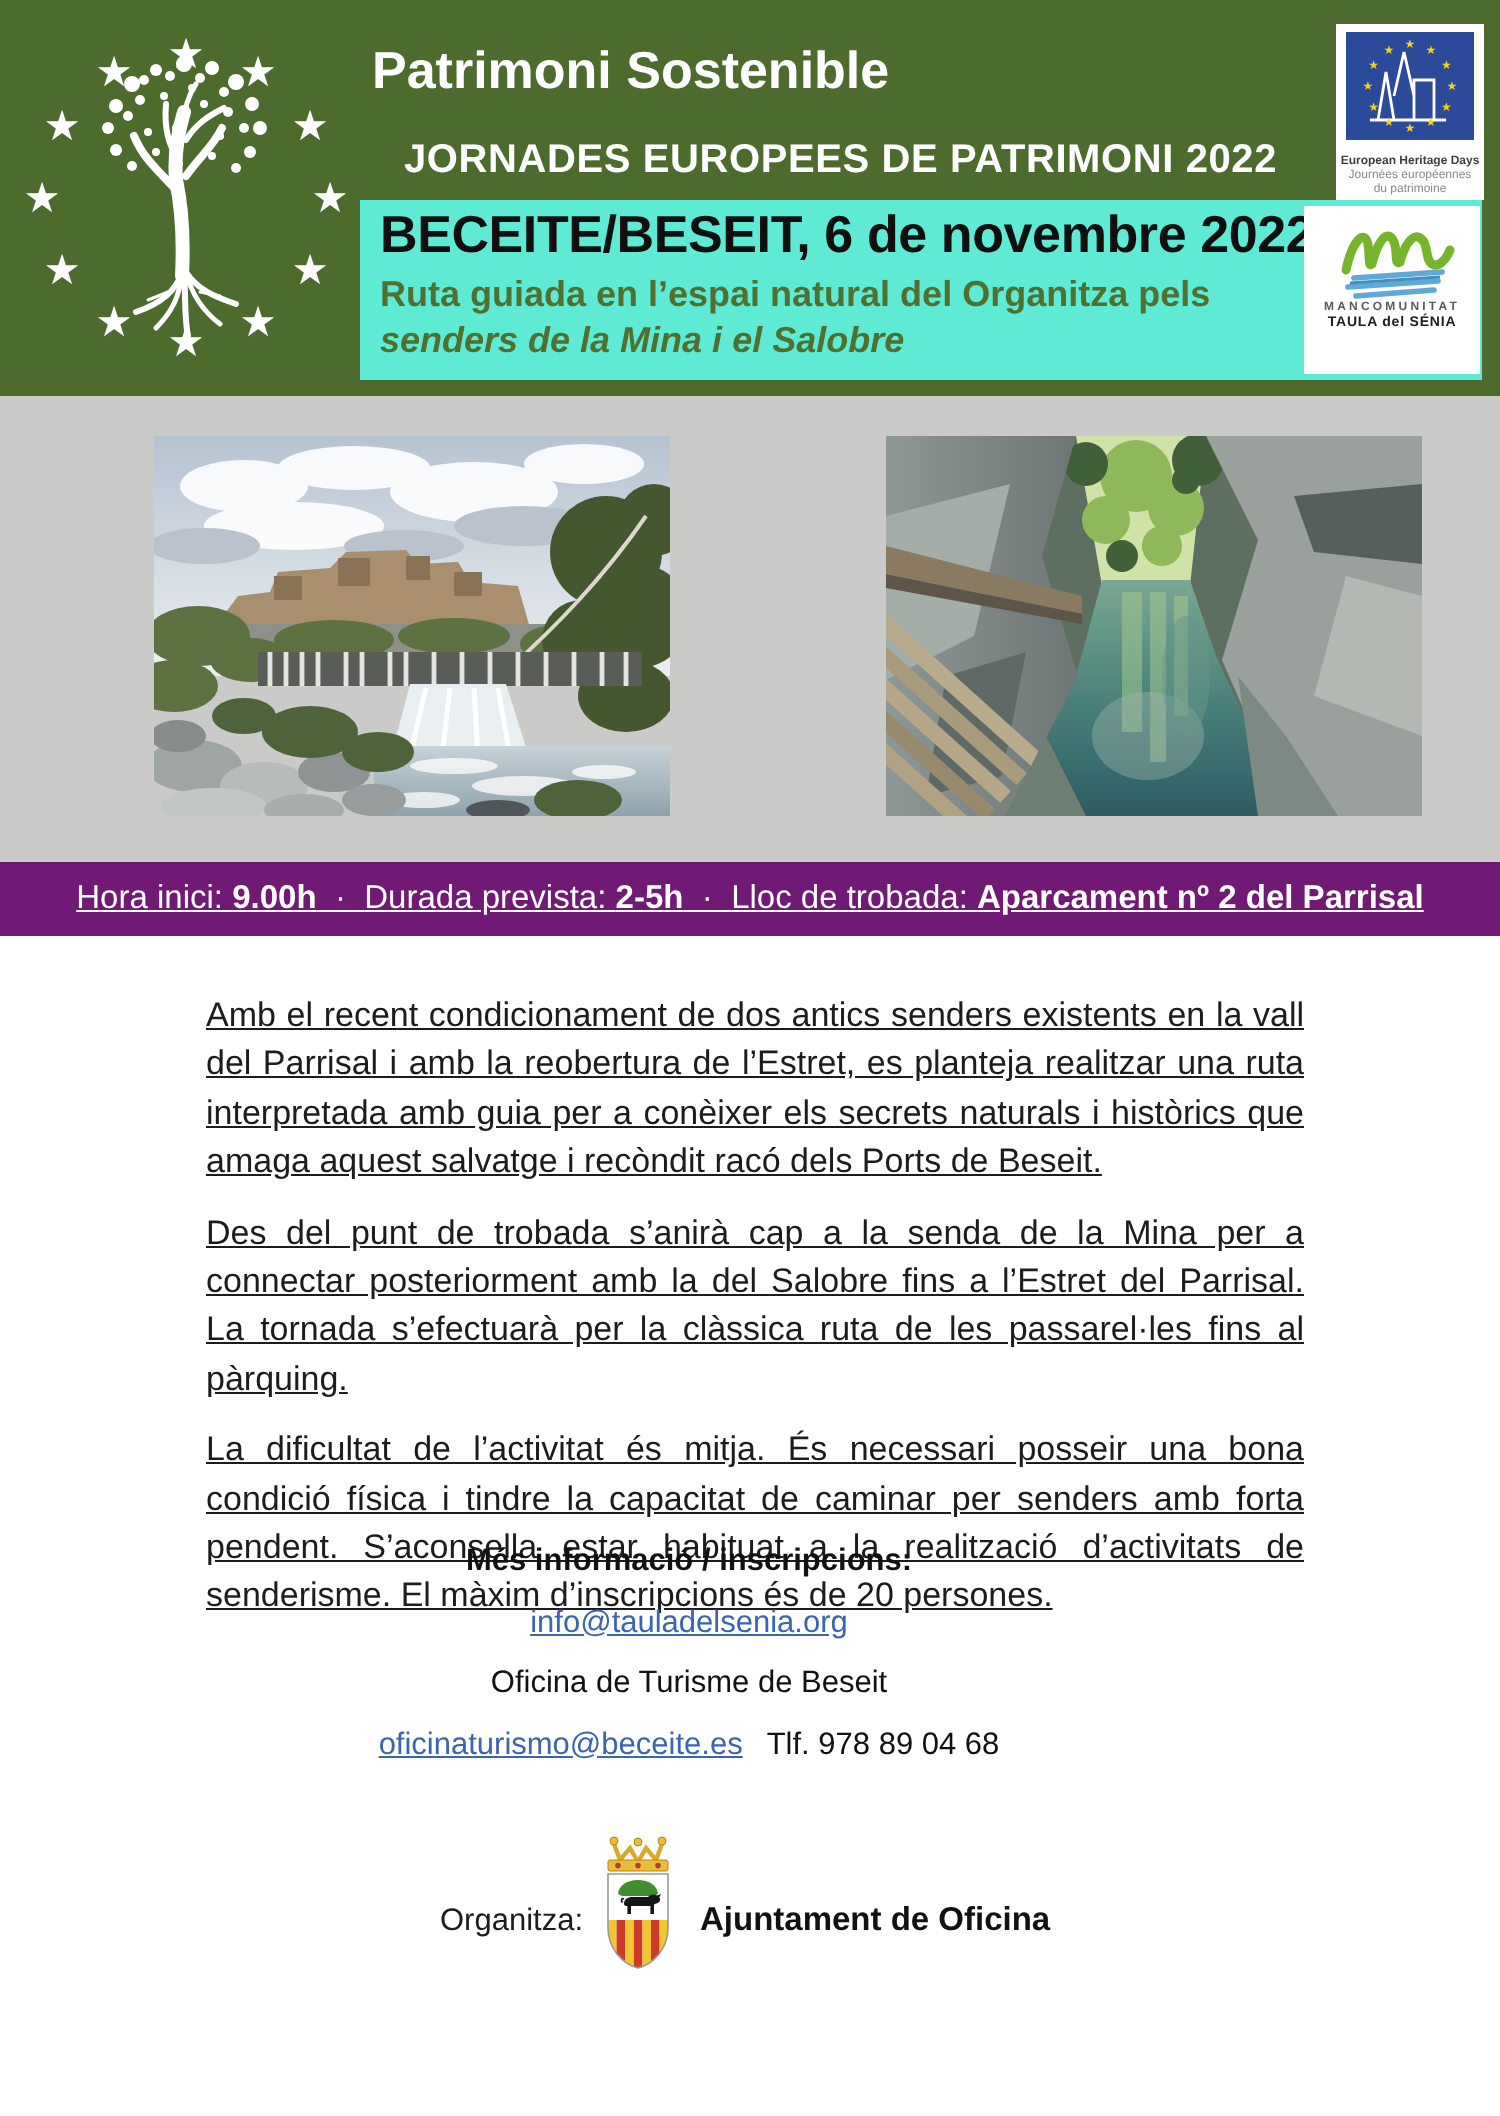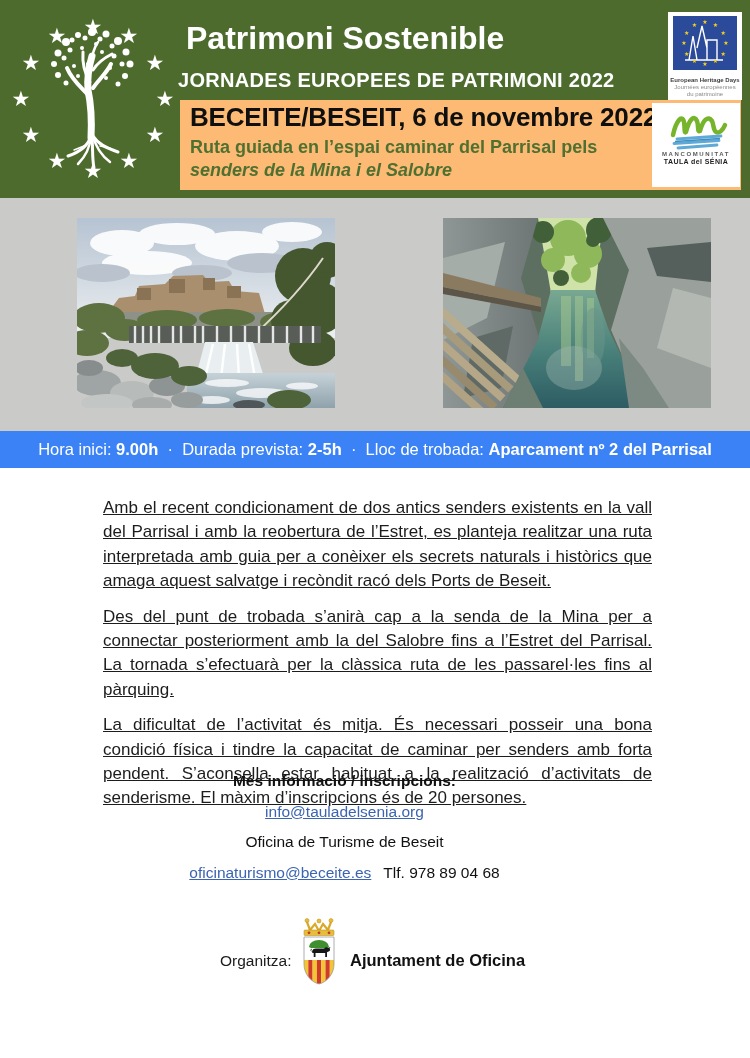--- a/index.html
+++ b/index.html
@@ -2,45 +2,45 @@
 <html><head>
 <meta charset="utf-8">
 <style>
   html,body{margin:0;padding:0;background:#fff;}
   .page{position:relative;width:750px;height:1058px;margin:0 auto;background:#fff;
         font-family:"Liberation Sans",sans-serif;overflow:hidden;}
 
   
   .header{position:absolute;left:0;top:0;width:750px;height:198px;background:#4e6b2e;}
   .tree-logo{position:absolute;left:8px;top:5px;width:170px;height:186px;}
-  .title{position:absolute;left:186px;top:20px;font-size:32px;font-weight:bold;color:#fff;}
-  .subtitle{position:absolute;left:178px;top:69px;font-size:20px;font-weight:bold;color:#fff;letter-spacing:.3px;}
-  .event-box{position:absolute;left:180px;top:100px;width:561px;height:90px;background:#fdba74;}
+  .title{position:absolute;left:186px;top:20px;font-size:26px;font-weight:bold;color:#fff;}
+  .subtitle{position:absolute;left:202px;top:69px;font-size:20px;font-weight:bold;color:#fff;letter-spacing:.3px;}
+  .event-box{position:absolute;left:180px;top:100px;width:561px;height:90px;background:#5eead4;}
   .event-title{position:absolute;left:10px;top:2px;font-size:26px;font-weight:bold;color:#0f0f0f;letter-spacing:-.2px;}
   .event-sub{position:absolute;left:10px;font-size:18px;font-weight:bold;color:#4f7030;}
   .event-sub.l1{top:37px;}
   .event-sub.l2{top:60px;font-style:italic;}
   .manco{position:absolute;right:1px;top:3px;width:88px;height:84px;background:#fff;text-align:center;}
   .manco svg{display:block;margin:0 auto;}
   .manco-line1{font-size:6px;letter-spacing:1.6px;color:#5a5a5a;font-weight:bold;line-height:7px;}
   .manco-line2{font-size:7px;font-weight:bold;color:#1d1d1d;letter-spacing:.4px;line-height:8px;}
   .ehd{position:absolute;left:668px;top:12px;width:74px;height:88px;background:#fff;text-align:center;}
   .ehd-square{margin:4px auto 3px;width:64px;height:54px;background:#2c4a9a;}
   .ehd-line1{font-size:6px;color:#3d3d3d;font-weight:bold;line-height:7px;}
   .ehd-line2,.ehd-line3{font-size:6px;color:#8a8a8a;line-height:7px;}
 
   
   .gray-band{position:absolute;left:0;top:198px;width:750px;height:233px;background:#cacac8;}
   .photo{position:absolute;top:20px;display:block;}
   .photo-left{left:77px;}
   .photo-right{left:443px;}
 
   
-  .info-band{position:absolute;left:0;top:431px;width:750px;height:37px;background:#3b82f6;
-             color:#fff;font-size:16.5px;display:flex;align-items:center;justify-content:center;}
+  .info-band{position:absolute;left:0;top:431px;width:750px;height:37px;background:#701a75;
+             color:#fff;font-size:16.5px;display:flex;align-items:center;justify-content:center;text-decoration:underline;}
   .info-band span,.info-band b{white-space:pre;}
 
   
   .body-text{position:absolute;left:103px;top:496px;width:549px;color:#1c1c1c;text-decoration:underline;}
   .body-text p{margin:0 0 11px;font-size:17px;line-height:24.4px;text-align:justify;}
 
   
   .contact{position:absolute;left:0;top:772px;width:689px;text-align:center;font-size:15.5px;color:#111;}
   .contact>div{margin-bottom:12.5px;}
   .contact .heading{font-weight:bold;}
@@ -120,21 +120,21 @@
         <circle cx="94" cy="46" r="2"></circle>
           <circle cx="80" cy="58" r="2"></circle>
       </g>
     </svg>
 
     <div class="title">Patrimoni Sostenible</div>
     <div class="subtitle">JORNADES EUROPEES DE PATRIMONI 2022</div>
 
     <div class="event-box">
       <div class="event-title">BECEITE/BESEIT, 6 de novembre 2022</div>
-      <div class="event-sub l1">Ruta guiada en l’espai caminar del Parrisal pels</div>
+      <div class="event-sub l1">Ruta guiada en l’espai natural del Organitza pels</div>
       <div class="event-sub l2">senders de la Mina i el Salobre</div>
 
       <div class="manco">
         <svg width="70" height="48" viewBox="0 0 70 48">
           <path d="M12,32 C15,18 21,11 23,19 C24,25 23,31 25,29 C28,17 33,11 36,18 C38,23 36,30 39,28 C42,17 47,12 51,18 C53,22 52,27 55,29 C58,31 62,27 64,22" stroke="#76b52b" stroke-width="4.5" fill="none" stroke-linecap="round"></path>
           <g stroke="#5fa9d6" stroke-width="2.8" fill="none" stroke-linecap="round">
             <path d="M16,36 L60,33"></path>
               <path d="M13,40.5 L58,37.5"></path>
               <path d="M17,45 L56,42"></path>
           </g>

